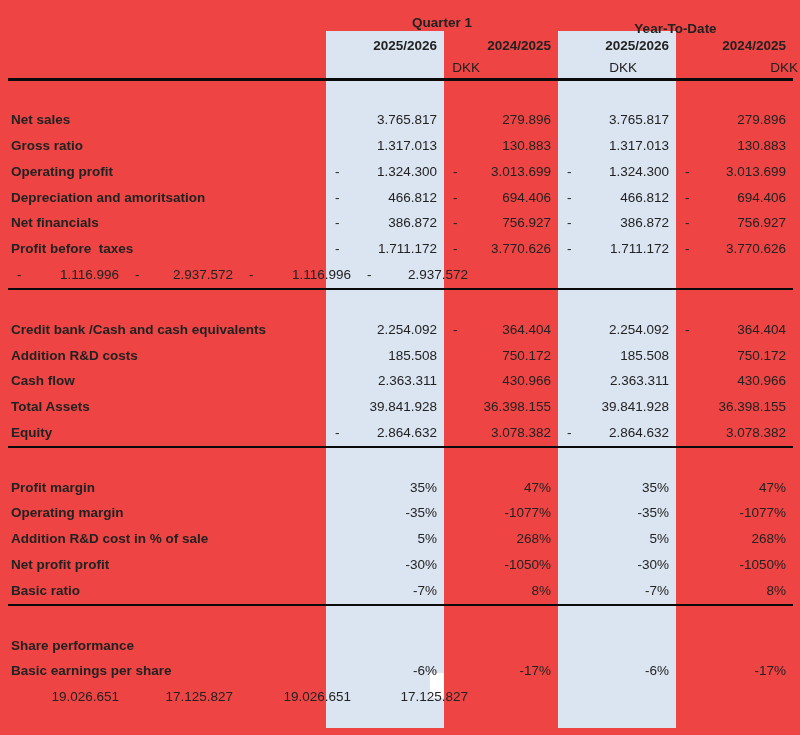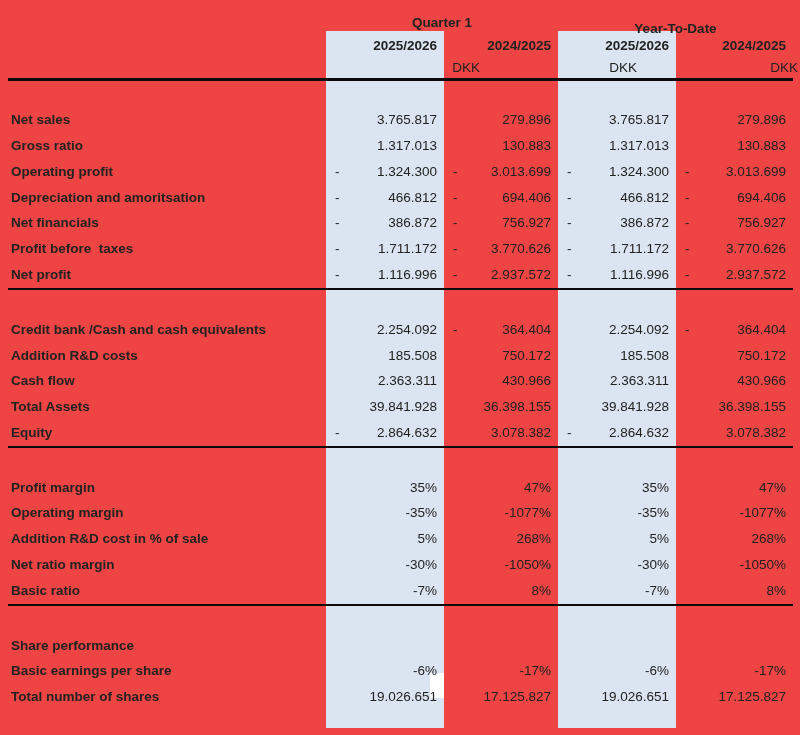--- a/index.html
+++ b/index.html
@@ -249,21 +249,20 @@
           <div class="cell num c2">
             <span class="minus">-</span>
             <span class="val">1.711.172</span>
           </div>
           <div class="cell num c3">
             <span class="minus">-</span>
             <span class="val">3.770.626</span>
           </div>
         </div>
         <div class="row">
-          <div class="cell label">Net profit</div>
           <div class="cell num c0">
             <span class="minus">-</span>
             <span class="val">1.116.996</span>
           </div>
           <div class="cell num c1">
             <span class="minus">-</span>
             <span class="val">2.937.572</span>
           </div>
           <div class="cell num c2">
             <span class="minus">-</span>
@@ -460,21 +459,21 @@
           <div class="cell num c2">
             <span class="minus"></span>
             <span class="val">5%</span>
           </div>
           <div class="cell num c3">
             <span class="minus"></span>
             <span class="val">268%</span>
           </div>
         </div>
         <div class="row">
-          <div class="cell label">Net ratio margin</div>
+          <div class="cell label">Net profit profit</div>
           <div class="cell num c0">
             <span class="minus"></span>
             <span class="val">-30%</span>
           </div>
           <div class="cell num c1">
             <span class="minus"></span>
             <span class="val">-1050%</span>
           </div>
           <div class="cell num c2">
             <span class="minus"></span>
@@ -556,21 +555,20 @@
           <div class="cell num c2">
             <span class="minus"></span>
             <span class="val">-6%</span>
           </div>
           <div class="cell num c3">
             <span class="minus"></span>
             <span class="val">-17%</span>
           </div>
         </div>
         <div class="row">
-          <div class="cell label">Total number of shares</div>
           <div class="cell num c0">
             <span class="minus"></span>
             <span class="val">19.026.651</span>
           </div>
           <div class="cell num c1">
             <span class="minus"></span>
             <span class="val">17.125.827</span>
           </div>
           <div class="cell num c2">
             <span class="minus"></span>

